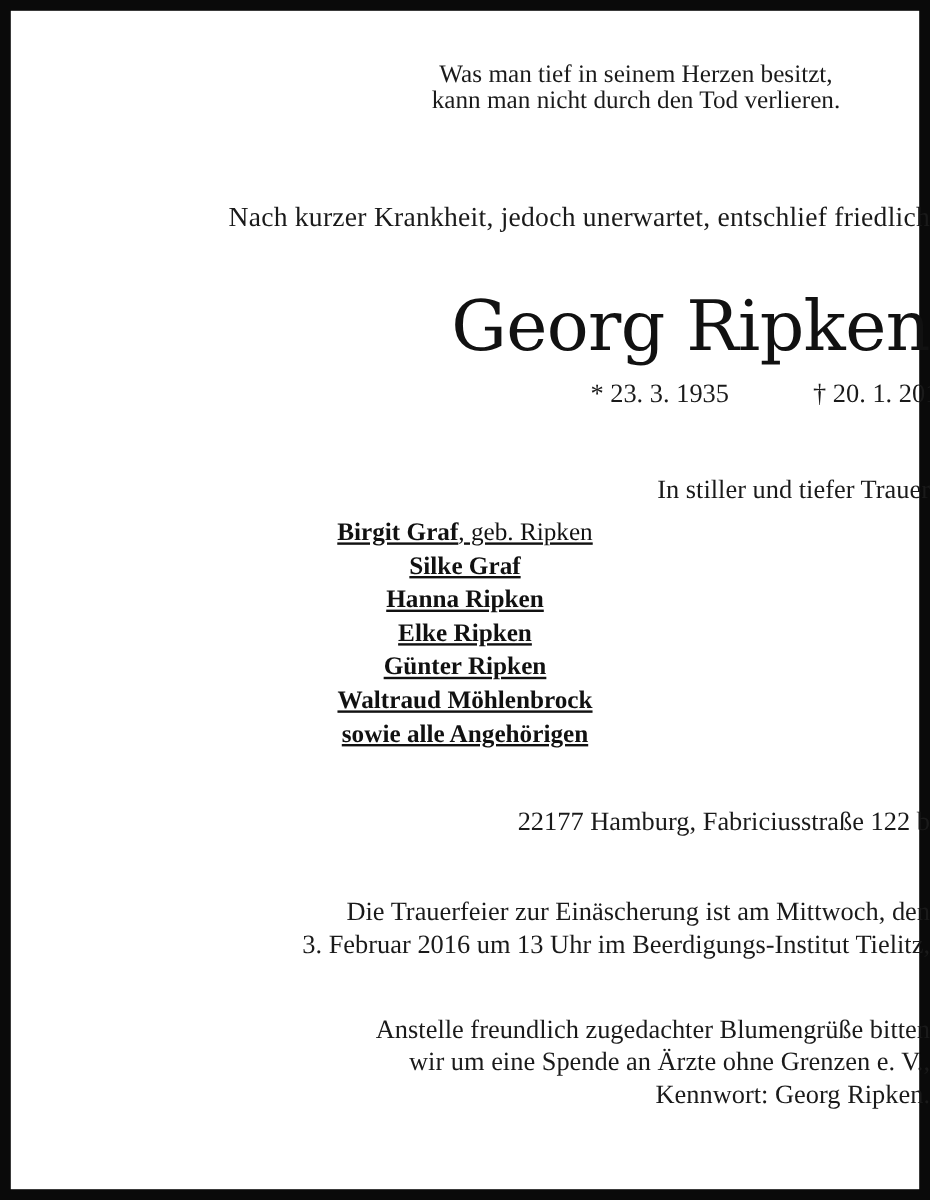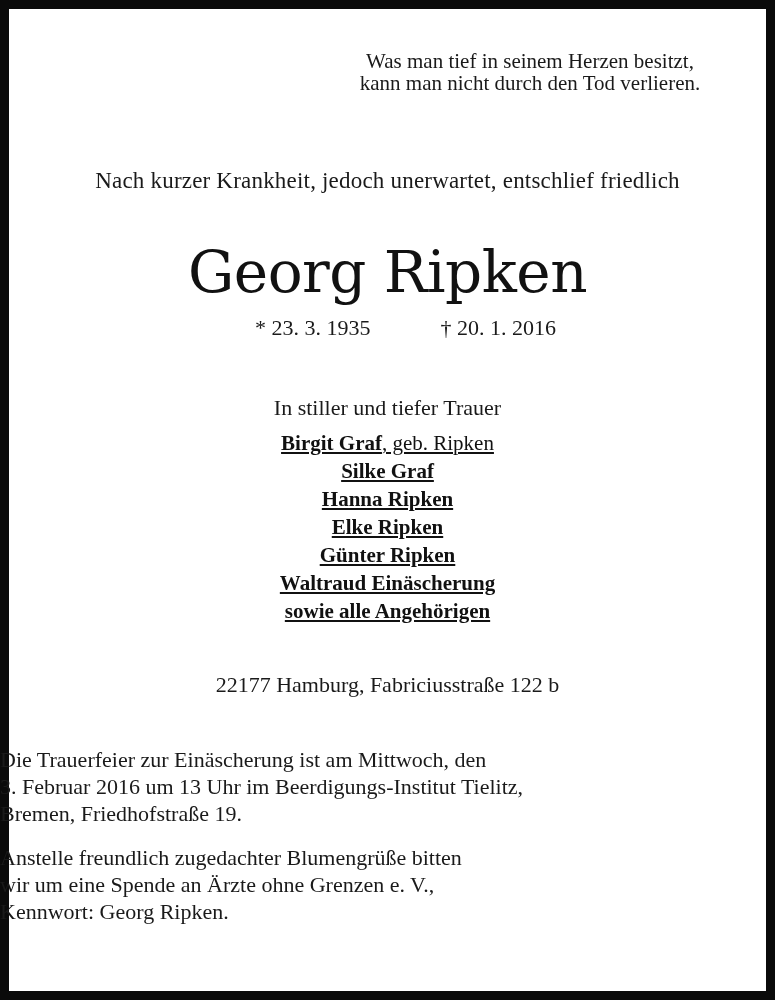--- a/index.html
+++ b/index.html
@@ -1,36 +1,36 @@
 <!DOCTYPE html>
 <html><head>
   <meta charset="utf-8">
   <style>
     html, body { margin: 0; padding: 0; background: #ffffff; }
     body { width: 775px; height: 1000px; position: relative; overflow: hidden; }
     .frame {
       position: absolute; left: 0; top: 0; width: 775px; height: 1000px;
       box-sizing: border-box; border: 9px solid #0a0a0a; background: #fff;
     }
-    .t { position: absolute; left: 0; width: 775px; text-align: center;
+    .t { position: absolute; left: 0; width: 775px; text-align: right;
          font-family: "DejaVu Serif", "Liberation Serif", serif; color: #1a1a1a; white-space: nowrap; }
     .quote { position: absolute; left: 340px; width: 380px; text-align: center;
              font-family: "Liberation Serif", serif; color: #1a1a1a; font-size: 21px; line-height: 22px; }
     .intro { top: 168px; font-family: "Liberation Serif", serif; font-size: 23px; letter-spacing: 0.2px; }
     .name { top: 238px; font-family: "DejaVu Serif", serif; font-size: 58px; font-weight: normal; letter-spacing: -0.5px; color: #111; }
     .dates { top: 315px; font-family: "Liberation Serif", serif; font-size: 22px; padding-left: 18px; }
     .dates span { display: inline-block; }
     .dates .born { margin-right: 70px; }
     .trauer { top: 395px; font-family: "Liberation Serif", serif; font-size: 22px; }
     .mourners { position: absolute; top: 429px; left: 0; width: 775px; text-align: center;
                 font-family: "Liberation Serif", serif; font-size: 21px; line-height: 28px; color: #111; text-decoration: underline; }
     .mourners .row { font-weight: bold; }
     .mourners .row .suffix { font-weight: normal; }
     .addr { top: 672px; font-family: "Liberation Serif", serif; font-size: 22px; }
-    .para { position: absolute; left: 0; width: 775px; text-align: left;
+    .para { position: absolute; left: 0; width: 775px; text-align: right;
             font-family: "Liberation Serif", serif; font-size: 22px; line-height: 27px; color: #1a1a1a; }
     .p1 { top: 746px; }
     .p2 { top: 844px; }
   </style>
 </head>
 <body>
 
 <div class="frame"></div>
 
 <div class="quote" style="top:50px;">
@@ -47,29 +47,28 @@
 </div>
 
 <div class="t trauer">In stiller und tiefer Trauer</div>
 
 <div class="mourners">
   <div class="row"><span>Birgit Graf</span><span class="suffix">, geb. Ripken</span></div>
   <div class="row"><span>Silke Graf</span></div>
   <div class="row"><span>Hanna Ripken</span></div>
   <div class="row"><span>Elke Ripken</span></div>
   <div class="row"><span>Günter Ripken</span></div>
-  <div class="row"><span>Waltraud Einäscherung</span></div>
+  <div class="row"><span>Waltraud Möhlenbrock</span></div>
   <div class="row"><span>sowie alle Angehörigen</span></div>
 </div>
 
 <div class="t addr">22177 Hamburg, Fabriciusstraße 122 b</div>
 
 <div class="para p1">
   <div>Die Trauerfeier zur Einäscherung ist am Mittwoch, den</div>
   <div>3. Februar 2016 um 13 Uhr im Beerdigungs-Institut Tielitz,</div>
-  <div>Bremen, Friedhofstraße 19.</div>
 </div>
 
 <div class="para p2">
   <div>Anstelle freundlich zugedachter Blumengrüße bitten</div>
   <div>wir um eine Spende an Ärzte ohne Grenzen e. V.,</div>
   <div>Kennwort: Georg Ripken.</div>
 </div>
 
 </body></html>

